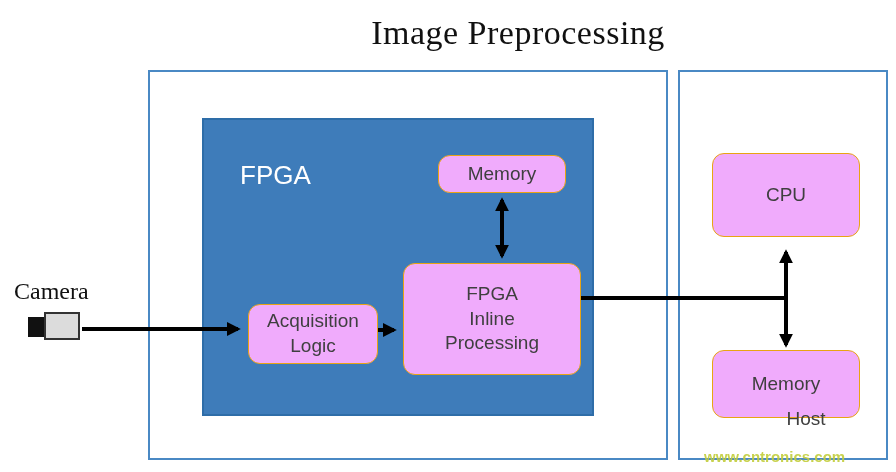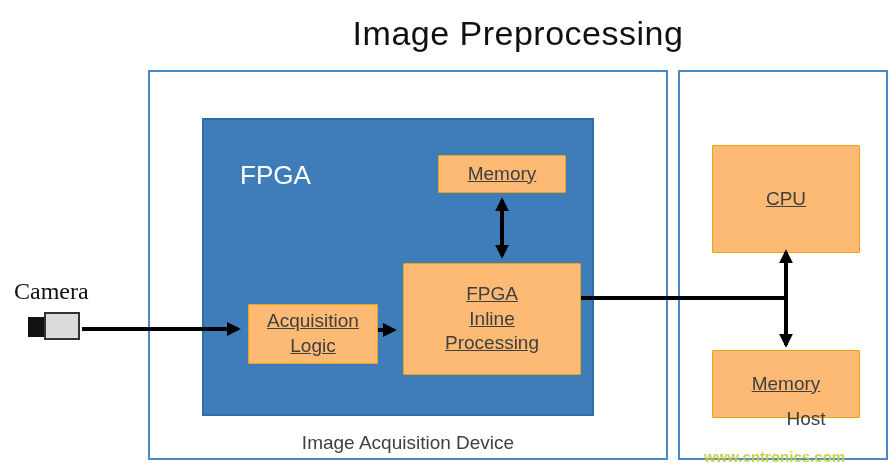--- a/index.html
+++ b/index.html
@@ -17,20 +17,21 @@
   }
   .title {
     position: absolute;
     left: 148px;
     top: 14px;
     width: 740px;
     text-align: center;
     font-size: 34px;
     color: #111111;
     letter-spacing: 0.5px;
+    font-family: Liberation Serif, serif;
   }
   .outer-box {
     position: absolute;
     background: #ffffff;
     border: 2px solid #4A89C4;
     box-sizing: border-box;
   }
   .box-acq  { left: 148px; top: 70px; width: 520px; height: 390px; }
   .box-host { left: 678px; top: 70px; width: 210px; height: 390px; }
   .fpga-box {
@@ -41,38 +42,37 @@
     box-sizing: border-box;
   }
   .fpga-label {
     position: absolute;
     left: 36px; top: 40px;
     color: #ffffff;
     font-size: 26px;
   }
   .node {
     position: absolute;
-    background: #fdba74;
+    background: #f0abfc;
     border: 1px solid #E8A413;
     box-sizing: border-box;
     display: flex;
     align-items: center;
     justify-content: center;
     text-align: center;
     white-space: pre-line;
     font-size: 19px;
     color: #3F3F3F;
     line-height: 1.3;
-    border-radius: 1px;
-    text-decoration: underline;
+    border-radius: 12px;
   }
   .node-mem-fpga   { left: 438px; top: 155px; width: 128px; height: 38px; }
   .node-acq-logic  { left: 248px; top: 304px; width: 130px; height: 60px; }
   .node-inline     { left: 403px; top: 263px; width: 178px; height: 112px; }
-  .node-cpu        { left: 712px; top: 145px; width: 148px; height: 108px; }
+  .node-cpu        { left: 712px; top: 153px; width: 148px; height: 84px; }
   .node-mem-host   { left: 712px; top: 350px; width: 148px; height: 68px; }
   .caption {
     position: absolute;
     text-align: center;
     font-size: 19px;
     color: #404040;
   }
   .cap-acq  { left: 148px; top: 432px; width: 520px; }
   .cap-host { left: 678px; top: 408px; width: 184px; padding-left: 36px; }
   .camera-label {
@@ -127,21 +127,20 @@
 
   <div class="node node-mem-fpga">Memory</div>
   <div class="node node-acq-logic">Acquisition
 Logic</div>
   <div class="node node-inline">FPGA
 Inline
 Processing</div>
   <div class="node node-cpu">CPU</div>
   <div class="node node-mem-host">Memory</div>
 
-  <div class="caption cap-acq">Image Acquisition Device</div>
   <div class="caption cap-host">Host</div>
 
   <div class="camera-label">Camera</div>
   <div class="camera-icon">
     <div class="cam-lens"></div>
     <div class="cam-body"></div>
   </div>
 
   <svg class="arrows" viewBox="0 0 896 472" xmlns="http://www.w3.org/2000/svg">
     <defs>

